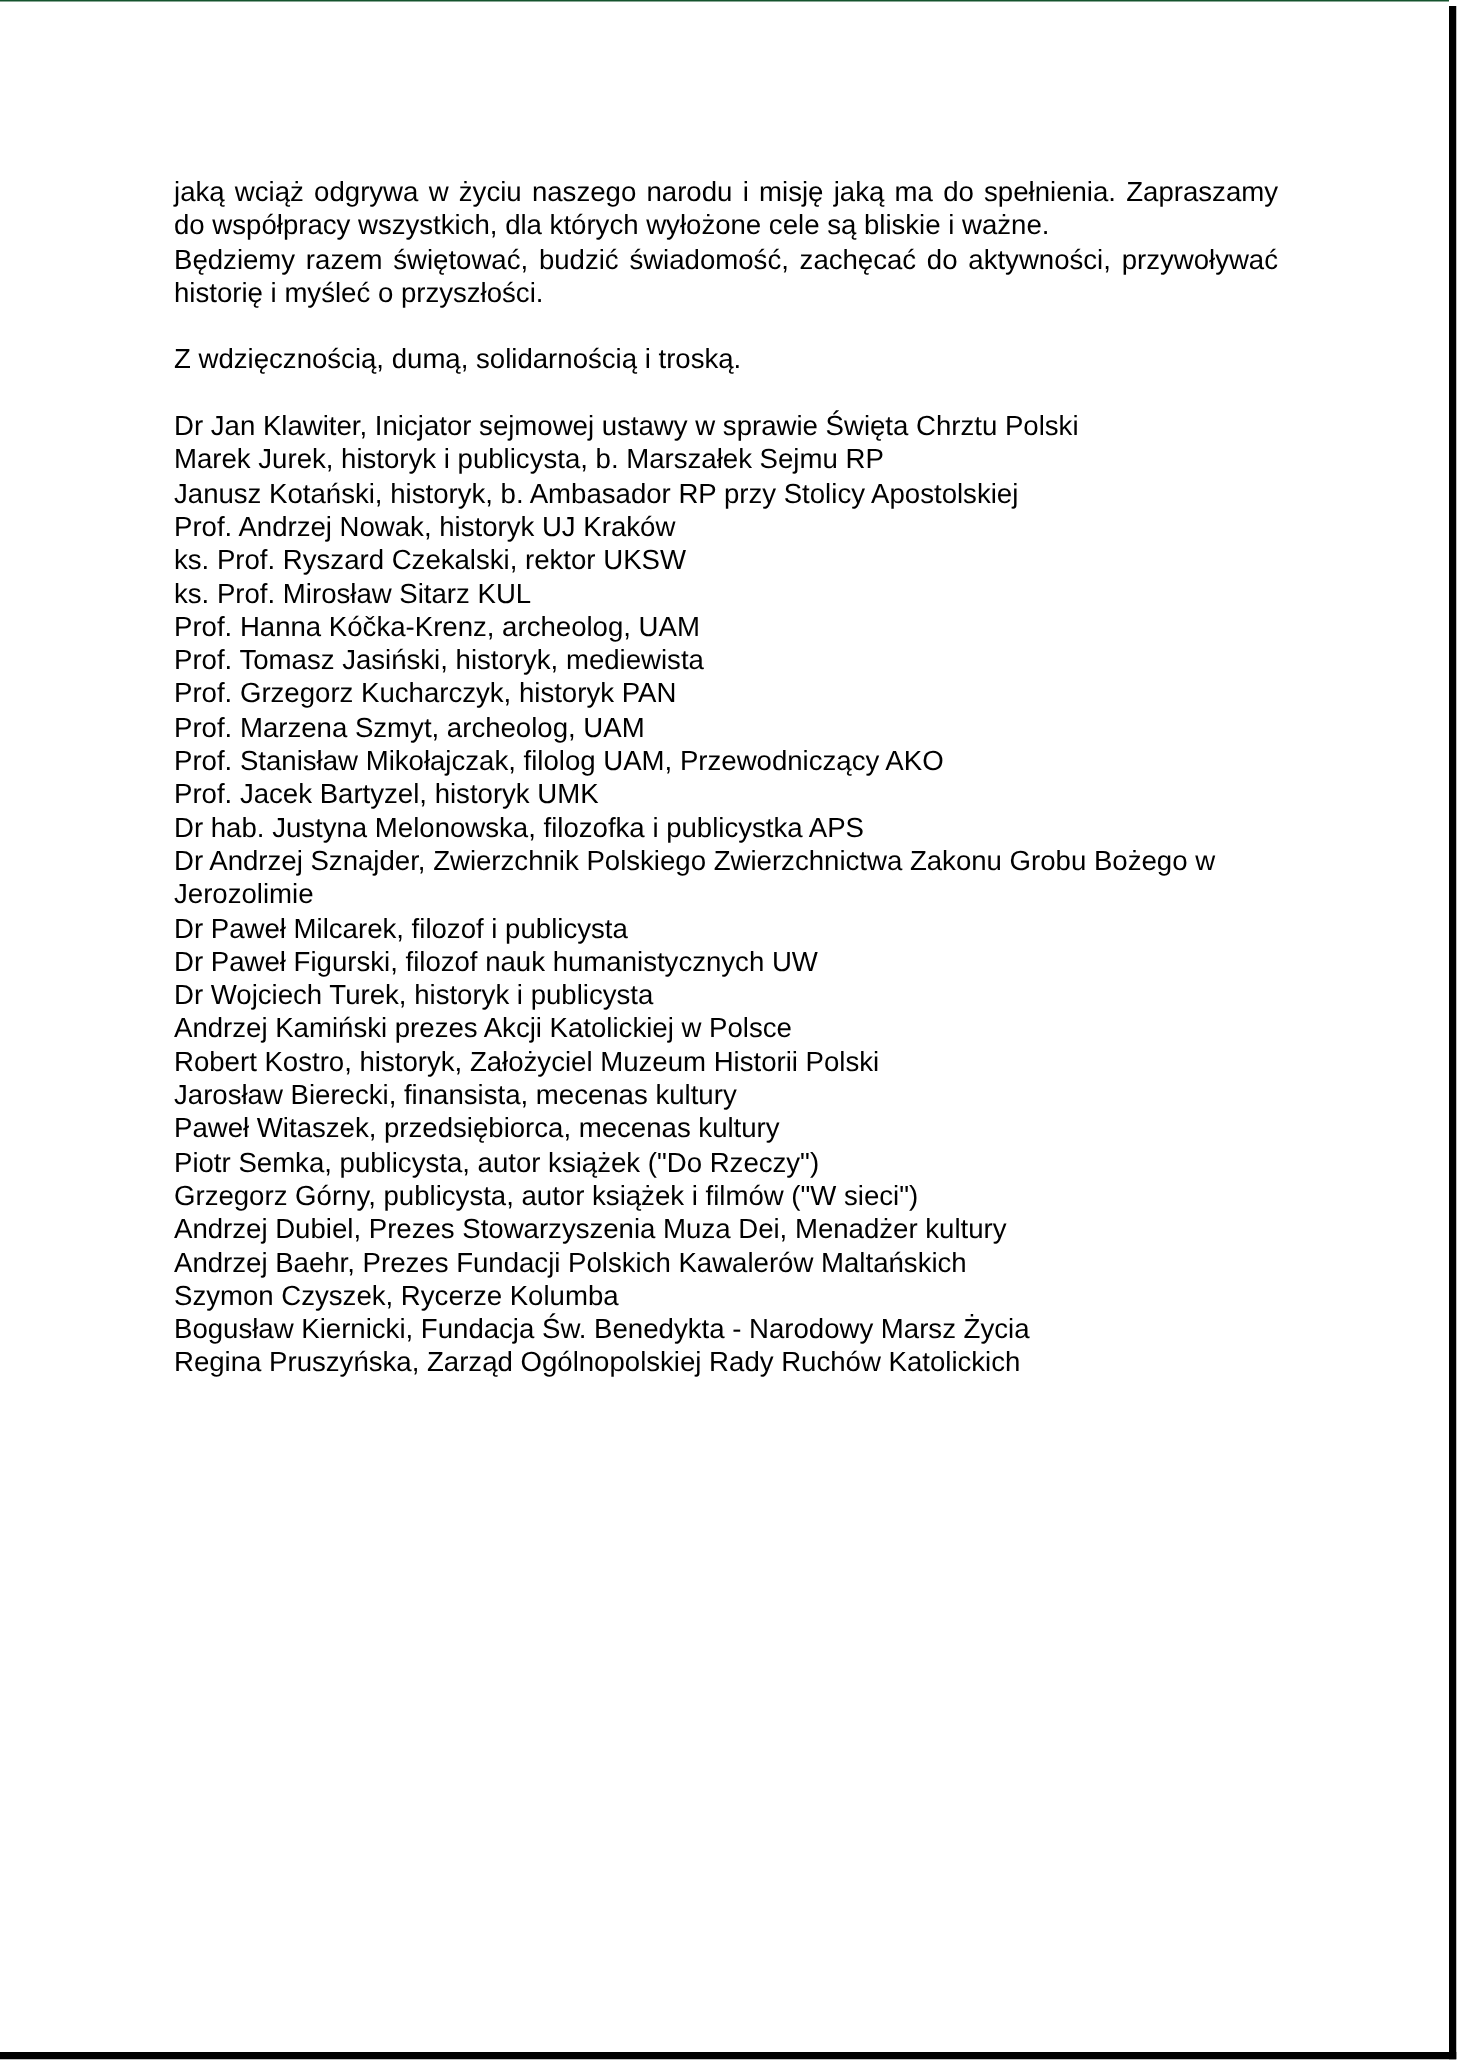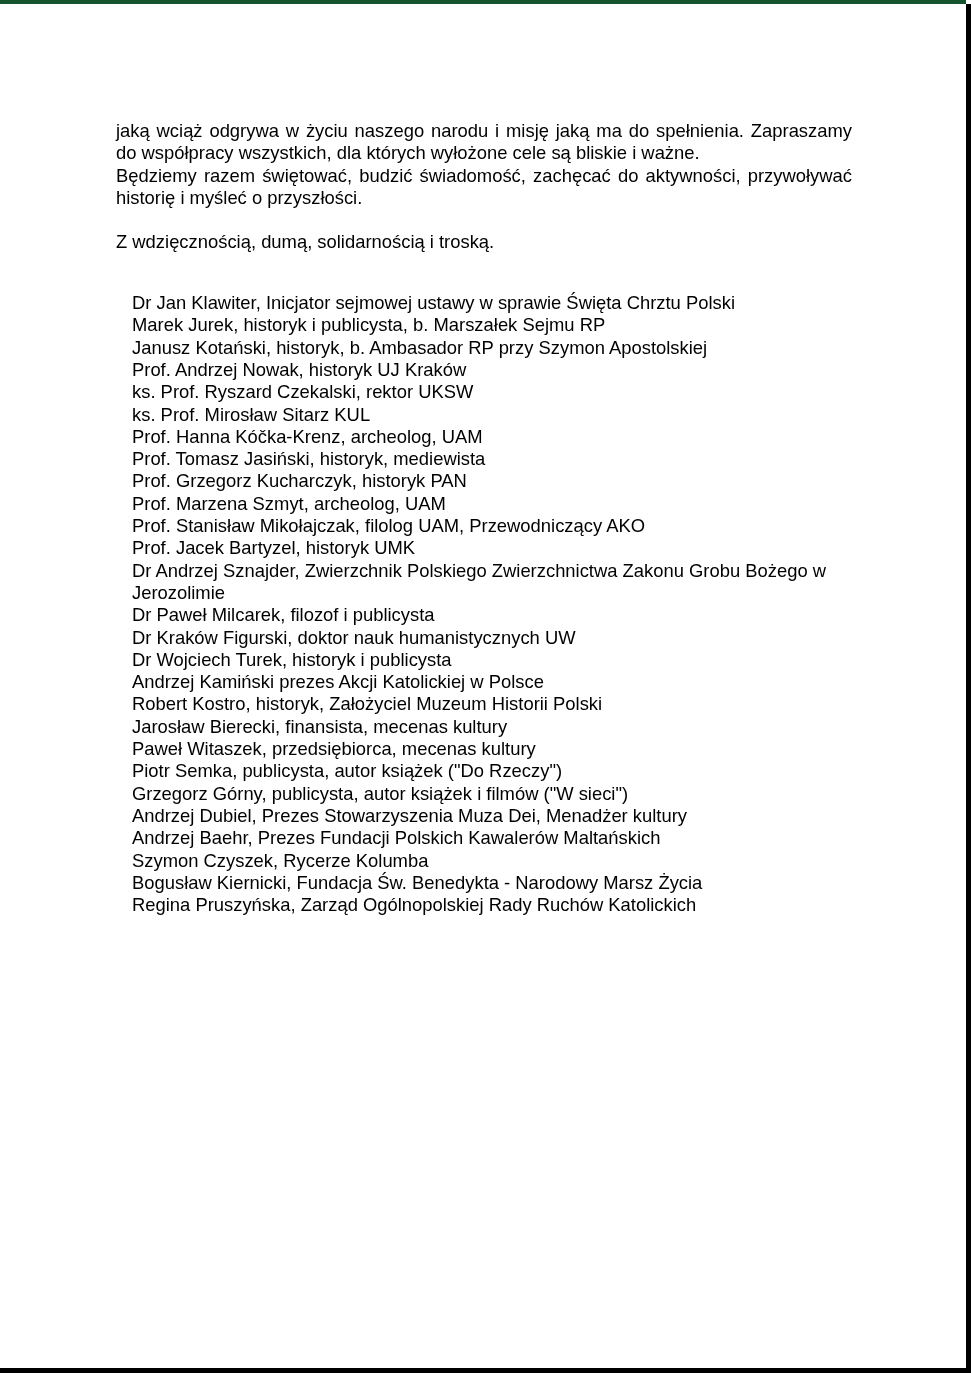--- a/index.html
+++ b/index.html
@@ -15,21 +15,21 @@
       font-family: "Liberation Sans", sans-serif;
       color: #000000;
     }
     .page {
       position: absolute;
       left: 0;
       top: 0;
       width: 966px;
       height: 1368px;
       background: #ffffff;
-      border-top: 4px solid #14532d;
+      border-top: 1px solid #14532d;
       box-sizing: border-box;
     }
     .shadow-right {
       position: absolute;
       left: 966px;
       top: 4px;
       width: 5px;
       height: 1369px;
       background: #000000;
     }
@@ -53,21 +53,21 @@
       text-align: justify;
       text-align-last: left;
     }
     .para {
       margin: 0;
     }
     .gap {
       height: 22.3px;
     }
     .signatories {
-      margin: 16px;
+      margin: 0;
       padding: 0;
       list-style: none;
     }
     .signatories li {
       margin: 0;
       padding: 0;
       white-space: normal;
     }
   </style>
 </head>
@@ -76,33 +76,34 @@
 <div class="page">
   <div class="content">
     <p class="para justified">jaką wciąż odgrywa w życiu naszego narodu i misję jaką ma do spełnienia. Zapraszamy do współpracy wszystkich, dla których wyłożone cele są bliskie i ważne.</p>
     <p class="para justified">Będziemy razem świętować, budzić świadomość, zachęcać do aktywności, przywoływać historię i myśleć o przyszłości.</p>
     <div class="gap"></div>
     <p class="para">Z wdzięcznością, dumą, solidarnością i troską.</p>
     <div class="gap"></div>
     <ul class="signatories" id="signatories">
         <li>Dr Jan Klawiter, Inicjator sejmowej ustawy w sprawie Święta Chrztu Polski</li>
         <li>Marek Jurek, historyk i publicysta, b. Marszałek Sejmu RP</li>
-        <li>Janusz Kotański, historyk, b. Ambasador RP przy Szymon Apostolskiej</li>
+        <li>Janusz Kotański, historyk, b. Ambasador RP przy Stolicy Apostolskiej</li>
         <li>Prof. Andrzej Nowak, historyk UJ Kraków</li>
         <li>ks. Prof. Ryszard Czekalski, rektor UKSW</li>
         <li>ks. Prof. Mirosław Sitarz KUL</li>
         <li>Prof. Hanna Kóčka-Krenz, archeolog, UAM</li>
         <li>Prof. Tomasz Jasiński, historyk, mediewista</li>
         <li>Prof. Grzegorz Kucharczyk, historyk PAN</li>
         <li>Prof. Marzena Szmyt, archeolog, UAM</li>
         <li>Prof. Stanisław Mikołajczak, filolog UAM, Przewodniczący AKO</li>
         <li>Prof. Jacek Bartyzel, historyk UMK</li>
+        <li>Dr hab. Justyna Melonowska, filozofka i publicystka APS</li>
         <li>Dr Andrzej Sznajder, Zwierzchnik Polskiego Zwierzchnictwa Zakonu Grobu Bożego w Jerozolimie</li>
         <li>Dr Paweł Milcarek, filozof i publicysta</li>
-        <li>Dr Kraków Figurski, doktor nauk humanistycznych UW</li>
+        <li>Dr Paweł Figurski, filozof nauk humanistycznych UW</li>
         <li>Dr Wojciech Turek, historyk i publicysta</li>
         <li>Andrzej Kamiński prezes Akcji Katolickiej w Polsce</li>
         <li>Robert Kostro, historyk, Założyciel Muzeum Historii Polski</li>
         <li>Jarosław Bierecki, finansista, mecenas kultury</li>
         <li>Paweł Witaszek, przedsiębiorca, mecenas kultury</li>
         <li>Piotr Semka, publicysta, autor książek ("Do Rzeczy")</li>
         <li>Grzegorz Górny, publicysta, autor książek i filmów ("W sieci")</li>
         <li>Andrzej Dubiel, Prezes Stowarzyszenia Muza Dei, Menadżer kultury</li>
         <li>Andrzej Baehr, Prezes Fundacji Polskich Kawalerów Maltańskich</li>
         <li>Szymon Czyszek, Rycerze Kolumba</li>

